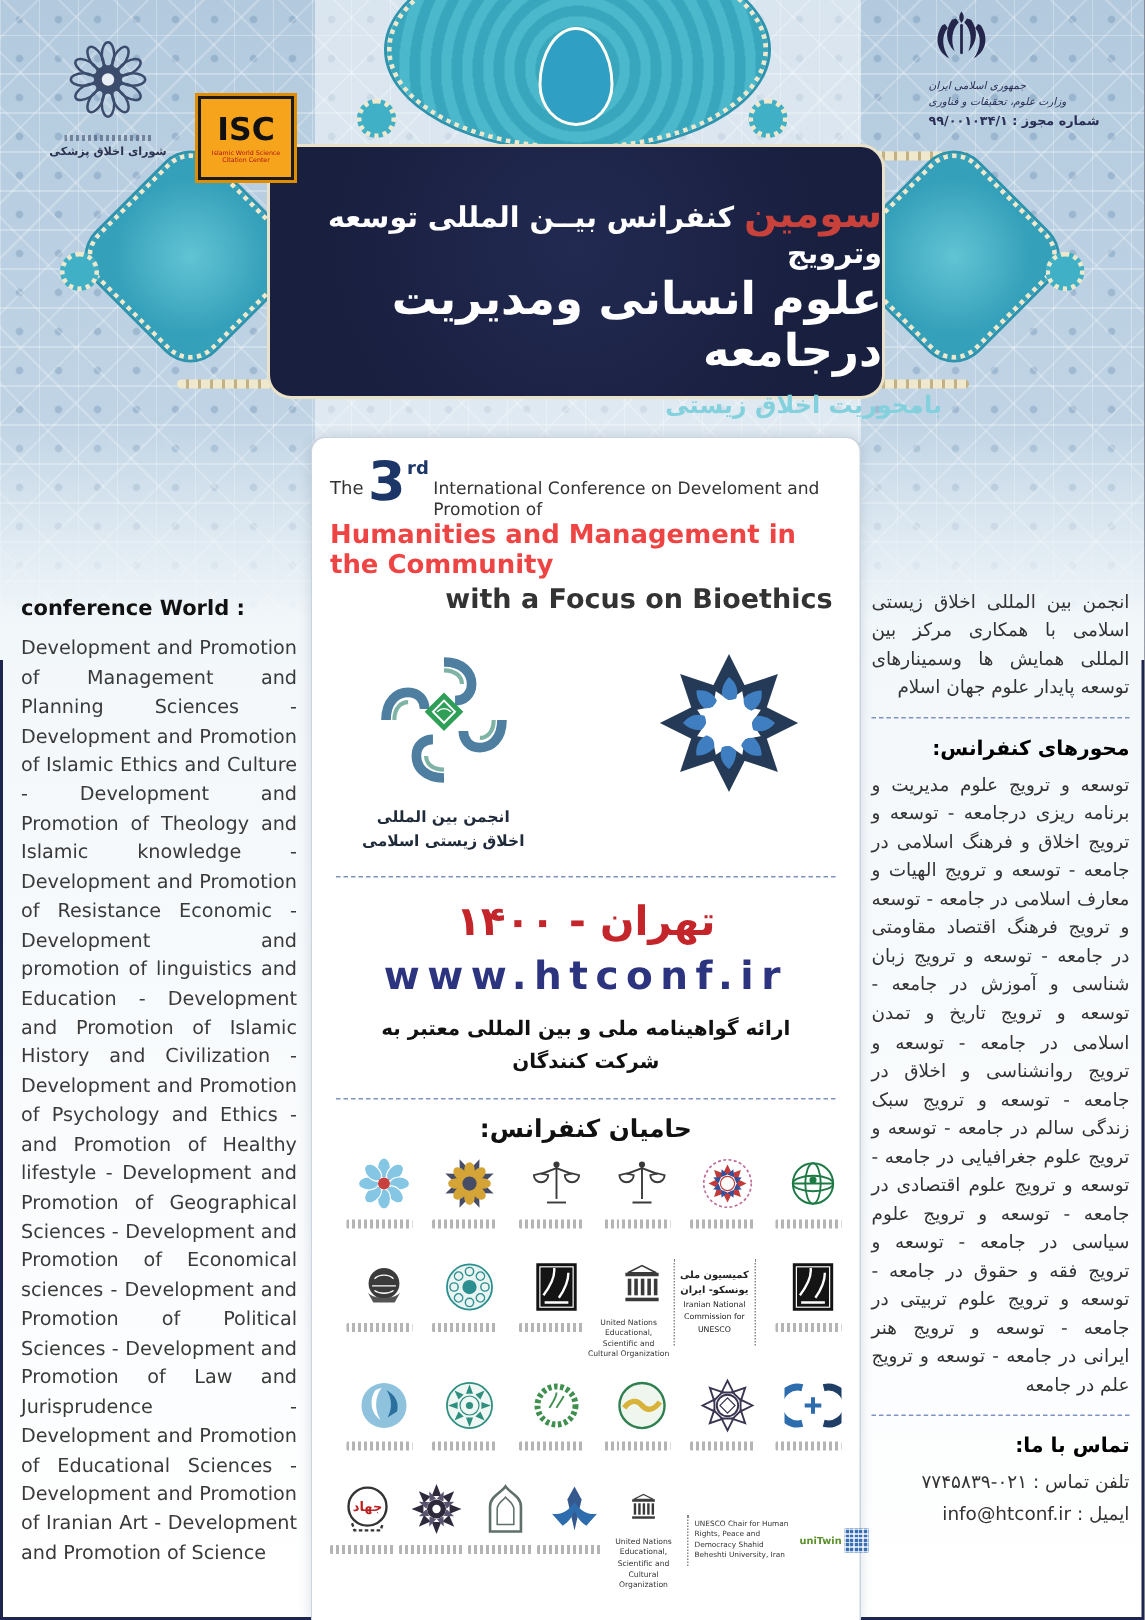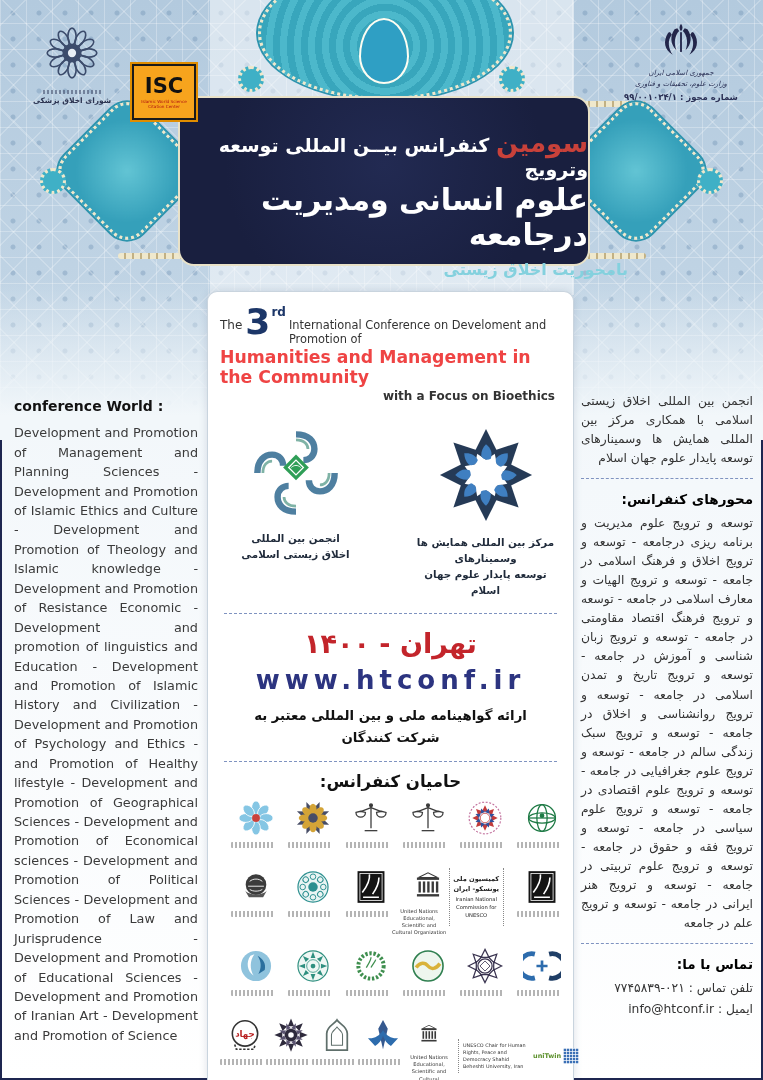--- a/index.html
+++ b/index.html
@@ -48,21 +48,21 @@
   
   .univ{position:absolute;left:20px;top:22px;width:104px;text-align:center;z-index:4;}
   .univ .cap{font-size:7.5px;font-weight:bold;color:#2b3350;margin-top:2px;}
   .u-squig{width:58px;height:4px;margin:2px auto 0;opacity:.6;
     background:repeating-linear-gradient(90deg,#44506e 0 2px,transparent 2px 4px);}
   .isc{position:absolute;left:132px;top:32px;width:60px;height:52px;z-index:4;
     background:#f7a41d;border:2.5px solid #1a1a1a;box-shadow:0 0 0 2px #e08d00;
     display:flex;flex-direction:column;align-items:center;justify-content:center;margin-top:32px;}
   .isc .big{font-size:21px;font-weight:900;color:#111;line-height:1;}
   .isc .sub{font-size:4.2px;color:#b01212;margin-top:2px;text-align:center;}
-  .gov{position:absolute;right:20px;top:20px;width:124px;text-align:center;z-index:4;color:#2a3055;}
+  .gov{position:absolute;right:20px;top:4px;width:124px;text-align:left;z-index:4;color:#2a3055;}
   .gov .l{font-size:7px;font-style:italic;line-height:1.5;}
   .gov .lic{font-size:8.5px;font-weight:bold;margin-top:3px;direction:rtl;}
   
   .col-left{position:absolute;left:14px;top:396px;width:184px;color:#3a3a3a;
     font-size:12.8px;line-height:1.52;text-align:justify;z-index:2;}
   .col-left h3{margin:0 0 6px 0;font-size:14px;color:#111;}
   .col-right{position:absolute;right:10px;top:392px;width:172px;direction:rtl;color:#333;
     font-size:12.3px;line-height:1.55;text-align:justify;z-index:2;}
   .col-right h3{margin:0 0 4px 0;font-size:13.5px;color:#000;}
   .dashes{border:none;border-top:1.6px dashed #7f93c0;margin:10px 0;}
@@ -70,21 +70,21 @@
   
   .card{position:absolute;left:207px;top:291px;width:367px;height:789px;z-index:3;
     background:#fff;border:1px solid #c9d4de;border-bottom:none;border-radius:10px 10px 0 0;
     box-shadow:0 0 8px rgba(60,90,120,.18);box-sizing:border-box;padding:12px 12px 0;}
   .en-title .l1{display:flex;align-items:flex-start;color:#333;}
   .en-title .the{font-size:12px;margin-top:14px;}
   .en-title .big3{font-size:36px;font-weight:bold;color:#1c3668;line-height:1;margin:0 1px 0 3px;}
   .en-title .rd{font-size:12px;font-weight:bold;color:#1c3668;margin-top:1px;}
   .en-title .rest{font-size:11.4px;margin-top:14px;margin-left:3px;}
   .en-title .l2{font-size:17.3px;font-weight:800;color:#ef4444;margin-top:1px;}
-  .en-title .l3{font-size:12px;font-weight:600;color:#333;text-align:right;margin:2px 6px 0 0;}
+  .en-title .l3{font-size:18px;font-weight:600;color:#333;text-align:right;margin:2px 6px 0 0;}
   .orgs{display:flex;justify-content:center;gap:40px;margin-top:24px;}
   .org{text-align:center;width:150px;}
   .org .cap{font-size:10.3px;font-weight:bold;color:#1f2a3a;line-height:1.55;margin-top:8px;}
   .city{font-size:27px;font-weight:bold;color:#c3252b;text-align:center;margin-top:14px;direction:rtl;}
   .site{font-size:26px;font-weight:bold;color:#2c3480;text-align:center;letter-spacing:5px;margin-top:6px;}
   .cert{font-size:13.3px;font-weight:bold;color:#111;text-align:center;line-height:1.65;margin-top:10px;direction:rtl;}
   .sp-title{font-size:16.5px;font-weight:bold;color:#111;text-align:center;margin:10px 0 8px;direction:rtl;}
   .sp-row{display:grid;grid-template-columns:repeat(6,1fr);column-gap:2px;margin-bottom:11px;}
   .sp-row.wide{grid-template-columns:1fr 1fr 1fr 1fr 2fr;}
   .sp-cell{display:flex;flex-direction:column;align-items:flex-end;justify-content:flex-start;min-height:58px;}
@@ -308,24 +308,20 @@
               </g>
               <g transform="rotate(270 50 50)">
                 <path d="M50 18c5 4 7 9 5 15-4 2-8 1-10-3 0-5 2-9 5-12z" fill="#3f7fc1"></path>
               </g>
               <g transform="rotate(315 50 50)">
                 <path d="M50 18c5 4 7 9 5 15-4 2-8 1-10-3 0-5 2-9 5-12z" fill="#3f7fc1"></path>
               </g>
             </g>
           <circle cx="50" cy="50" r="13" fill="#fff"></circle>
         </svg>
-        <div class="cap">
-          <div>مرکز بین المللی همایش ها وسمینارهای</div>
-            <div>توسعه پایدار علوم جهان اسلام</div>
-        </div>
       </div>
     </div>
 
     <hr class="dashes" style="margin:14px 4px 0">
     <div class="city">تهران - ۱۴۰۰</div>
     <div class="site">www.htconf.ir</div>
     <div class="cert">
       <div>ارائه گواهینامه ملی و بین المللی معتبر به</div>
         <div>شرکت کنندگان</div>
     </div>

